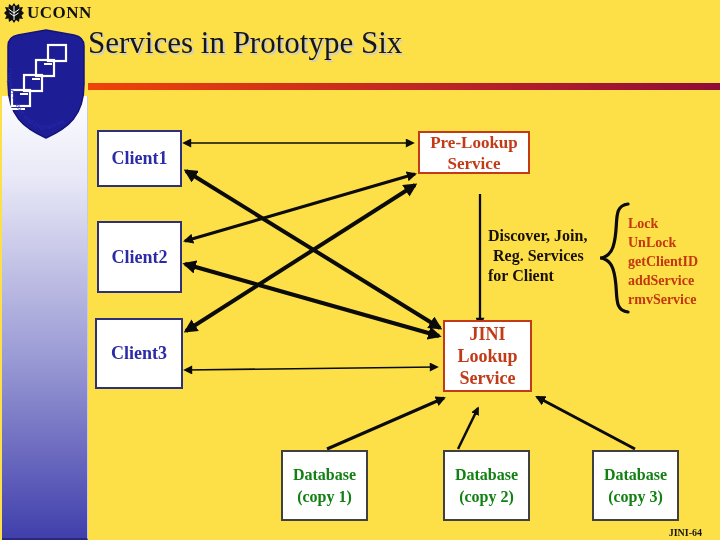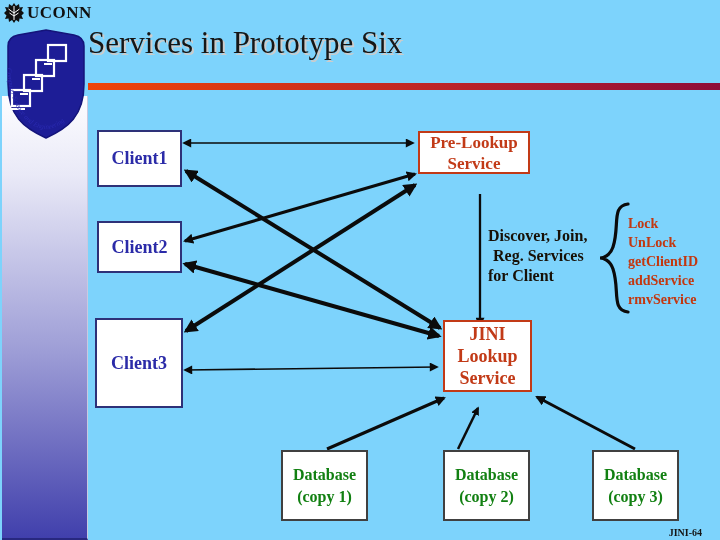--- a/index.html
+++ b/index.html
@@ -1,17 +1,17 @@
 <!DOCTYPE html>
 <html><head>
 <meta charset="utf-8">
 <style>
   html,body{margin:0;padding:0;}
   .slide{
-    position:relative; width:720px; height:540px; background:#7dd3fc;
+    position:relative; width:720px; height:540px; background:#fde047;
     overflow:hidden; font-family:"Liberation Serif","DejaVu Serif",serif;
   }
   
   .sidebar{
     position:absolute; left:2px; top:96px; width:85px; height:442px;
     background:linear-gradient(#fdfdff 0%, #e9e9f7 18%, #9d9dd6 58%, #4140ac 100%);
     border-right:1px solid #c9c9e0; border-bottom:2px solid #28287f;
   }
   
   .uconn{position:absolute; left:4px; top:3px; display:flex; align-items:center; gap:3px;}
@@ -31,22 +31,22 @@
   
   .box{
     position:absolute; box-sizing:border-box; background:#fff;
     display:flex; flex-direction:column; align-items:center; justify-content:center;
     text-align:center; font-weight:bold; line-height:21px;
   }
   .blue{border:2px solid #2e3178; color:#2b2ba8; font-size:18px;}
   .red {border:2px solid #c23a17; color:#c23a17; font-size:17px;}
   .green{border:2px solid #404040; color:#128012; font-size:16px; line-height:22px;}
   .c1{left:97px; top:130px; width:85px; height:57px;}
-  .c2{left:97px; top:221px; width:85px; height:52px;}
-  .c3{left:95px; top:318px; width:88px; height:90px;}
+  .c2{left:97px; top:221px; width:85px; height:72px;}
+  .c3{left:95px; top:318px; width:88px; height:71px;}
   .pl{left:418px; top:131px; width:112px; height:43px;}
   .jn{left:443px; top:320px; width:89px; height:72px; font-size:18px; line-height:22px;}
   .d1{left:281px; top:450px; width:87px; height:71px;}
   .d2{left:443px; top:450px; width:87px; height:71px;}
   .d3{left:592px; top:450px; width:87px; height:71px;}
   
   .note{
     position:absolute; left:488px; top:226px; width:125px;
     font-size:16px; font-weight:bold; color:#171006; line-height:20px;
   }

